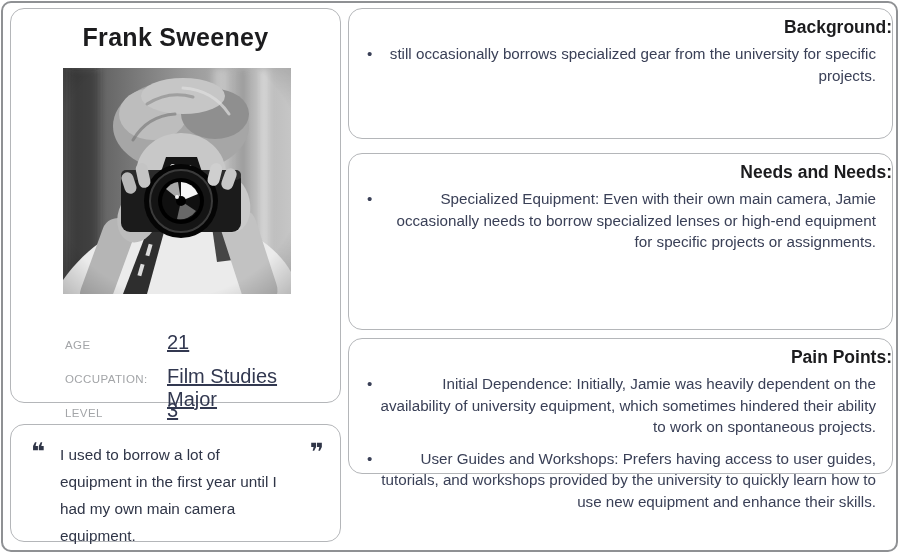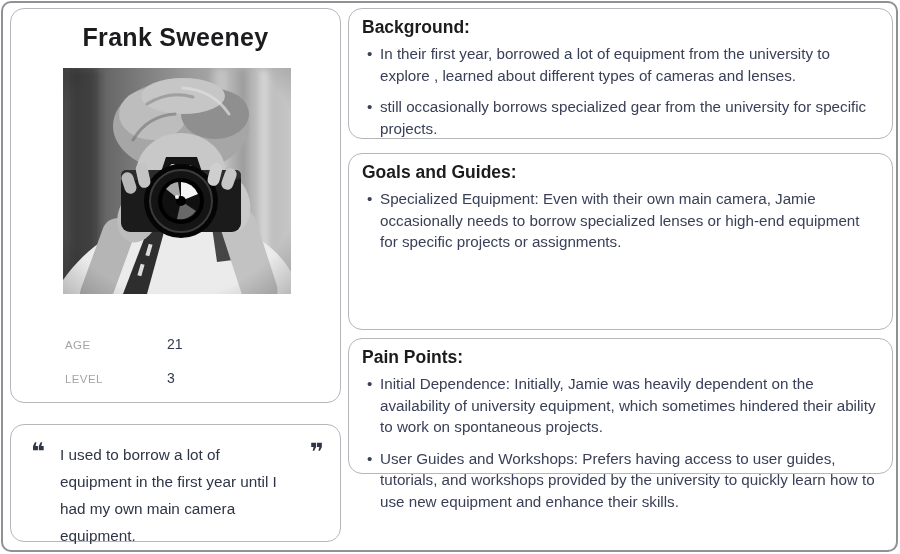--- a/index.html
+++ b/index.html
@@ -38,31 +38,31 @@
   }
   .photo svg { display: block; }
   .attrs { position: absolute; left: 54px; top: 294px; right: 14px; }
   .attr-row { display: flex; align-items: baseline; height: 20px; margin-bottom: 14px; }
   .attr-label {
     width: 102px; flex: none;
     font-size: 11.5px; letter-spacing: .4px;
     color: #a3a5a8;
     margin-top: 36px;
   }
-  .attr-value { font-size: 14px; color: #323850; }
+  .attr-value { font-size: 20px; color: #323850; text-decoration: underline; }
   
   .quote-card { left: 10px; top: 424px; width: 331px; height: 118px; }
   .q-open  { position: absolute; left: 20px; top: 13px; font-size: 24px; font-weight: 700; color: #2f3547; }
   .q-close { position: absolute; right: 16px; top: 13px; font-size: 24px; font-weight: 700; color: #2f3547; }
   .quote-text {
     position: absolute; left: 49px; top: 16px; width: 222px;
     font-size: 15.3px; line-height: 27px; color: #2f3547;
   }
   
-  .section-card { left: 348px; width: 545px; }
+  .section-card { left: 348px; width: 545px; text-align: right; }
   .card-background { top: 8px;   height: 131px; }
   .card-goals      { top: 153px; height: 177px; }
   .card-pain       { top: 338px; height: 136px; }
   .section-title {
     margin: 8px 0 0 13px;
     font-size: 17.5px; font-weight: 700; color: #1c1c1e;
   }
   .bullet-list { margin: 5px 0 0; padding: 0 16px 0 31px; list-style: none; }
   .bullet-list li {
     position: relative;
@@ -172,42 +172,45 @@
       <rect width="228" height="226" fill="url(#vign)"></rect>
     </svg>
   </div>
 
   <div class="attrs">
     <div class="attr-row">
       <span class="attr-label">AGE</span>
       <span class="attr-value">21</span>
     </div>
     <div class="attr-row">
+      <span class="attr-label">OCCUPATION:</span>
+      <span class="attr-value">Film Studies Major</span>
+    </div>
+    <div class="attr-row">
       <span class="attr-label">LEVEL</span>
       <span class="attr-value">3</span>
     </div>
   </div>
 </section>
 
 <section class="card quote-card">
   <span class="q-open">❝</span>
   <p class="quote-text">I used to borrow a lot of equipment in the first year until I had my own main camera equipment.</p>
   <span class="q-close">❞</span>
 </section>
 
 <section class="card section-card card-background">
   <h2 class="section-title">Background:</h2>
   <ul class="bullet-list">
-    <li><span>In their first year, borrowed a lot of equipment from the university to explore , learned about different types of cameras and lenses.</span></li>
     <li><span>still occasionally borrows specialized gear from the university for specific projects.</span></li>
   </ul>
 </section>
 
 <section class="card section-card card-goals">
-  <h2 class="section-title">Goals and Guides:</h2>
+  <h2 class="section-title">Needs and Needs:</h2>
   <ul class="bullet-list">
     <li><span>Specialized Equipment: Even with their own main camera, Jamie occasionally needs to borrow specialized lenses or high-end equipment for specific projects or assignments.</span></li>
   </ul>
 </section>
 
 <section class="card section-card card-pain">
   <h2 class="section-title">Pain Points:</h2>
   <ul class="bullet-list">
     <li><span>Initial Dependence: Initially, Jamie was heavily dependent on the availability of university equipment, which sometimes hindered their ability to work on spontaneous projects.</span></li>
     <li><span>User Guides and Workshops: Prefers having access to user guides, tutorials, and workshops provided by the university to quickly learn how to use new equipment and enhance their skills.</span></li>

